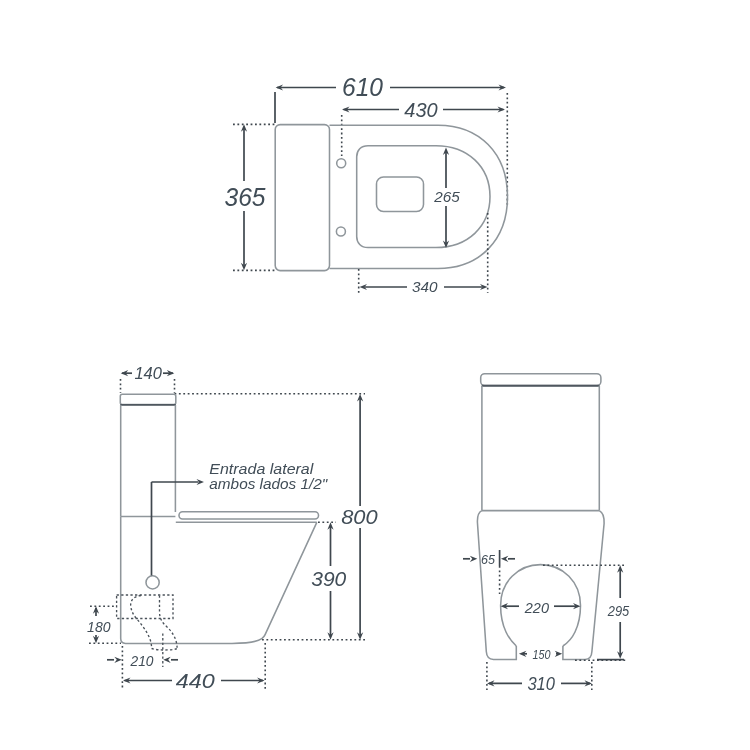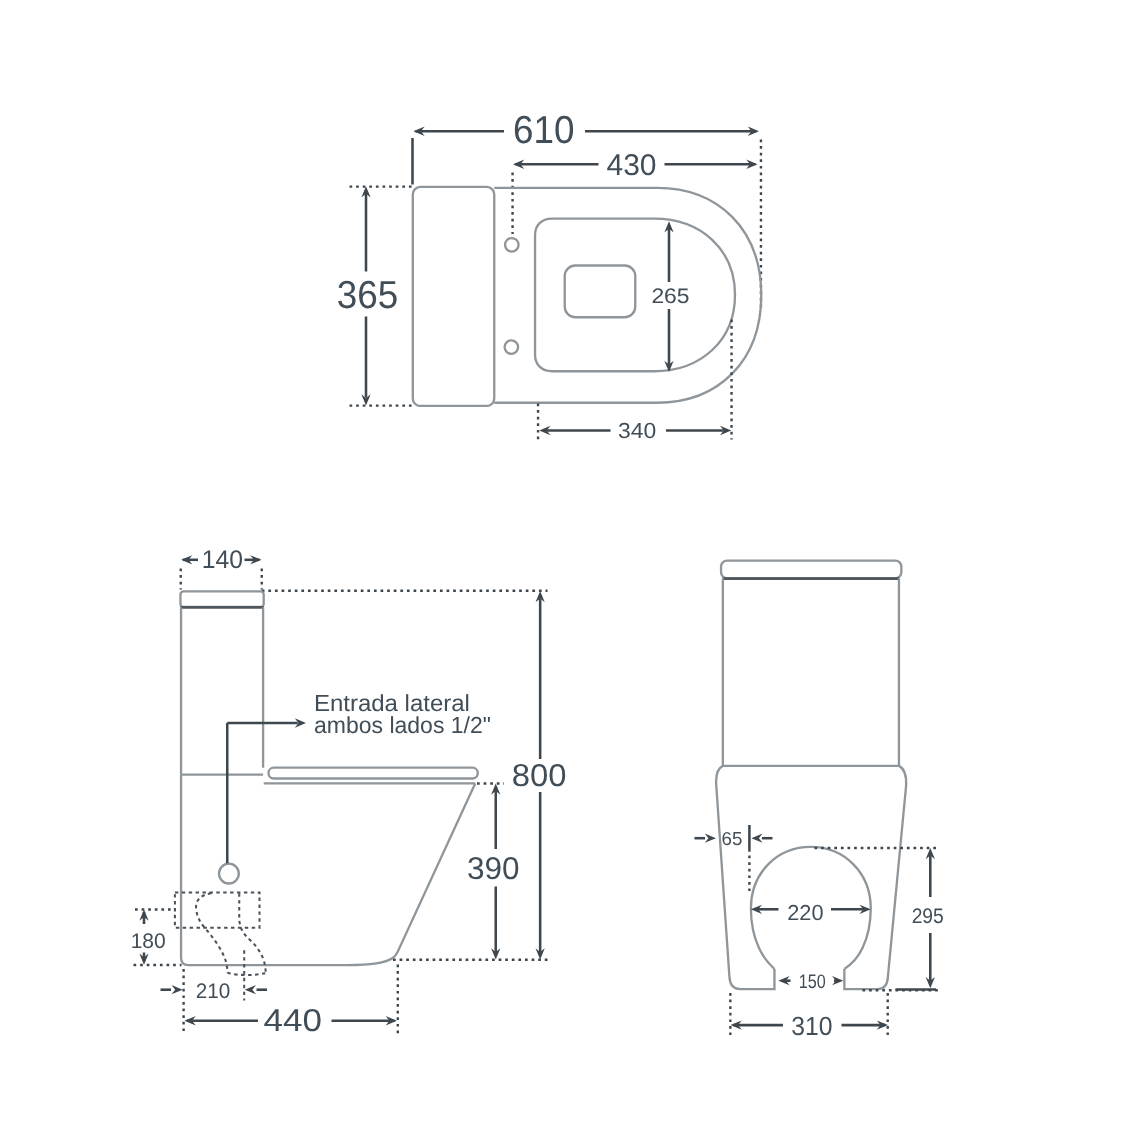--- a/index.html
+++ b/index.html
@@ -1,16 +1,16 @@
 <!DOCTYPE html>
 <html><head>
 <meta charset="utf-8">
 <style>
   html,body{margin:0;padding:0;background:#ffffff;}
-  .wrap{width:750px;height:750px;background:#fff;}
+  .wrap{width:750px;height:750px;background:#fff;font-style:italic;}
   text{font-family:"Liberation Sans",sans-serif;fill:#414d57;}
   .o{stroke:#8f969b;stroke-width:1.55;fill:none;}
   .od{stroke:#4f575f;stroke-width:1.9;fill:none;}
   .d{stroke:#3f474e;stroke-width:1.7;fill:none;}
   .dt{stroke:#3f474e;stroke-width:1.6;fill:none;stroke-dasharray:1.8 2.6;}
   .tr{stroke:#4a525a;stroke-width:1.35;fill:none;stroke-dasharray:2.3 2.3;}
   .ah{fill:#3f474e;stroke:none;}
 </style>
 </head>
 <body>

